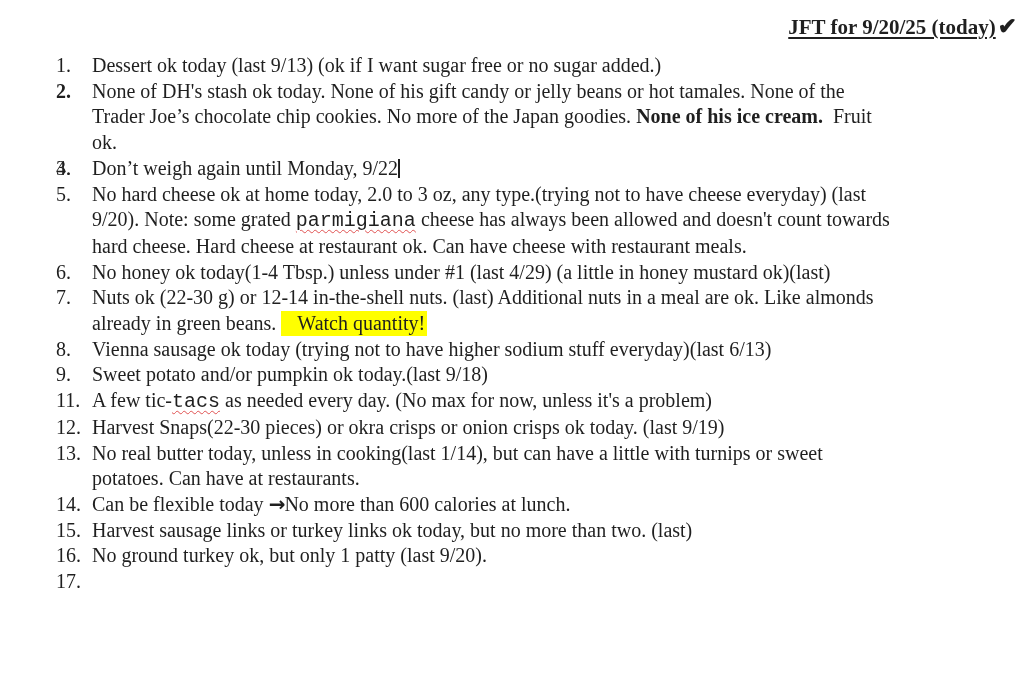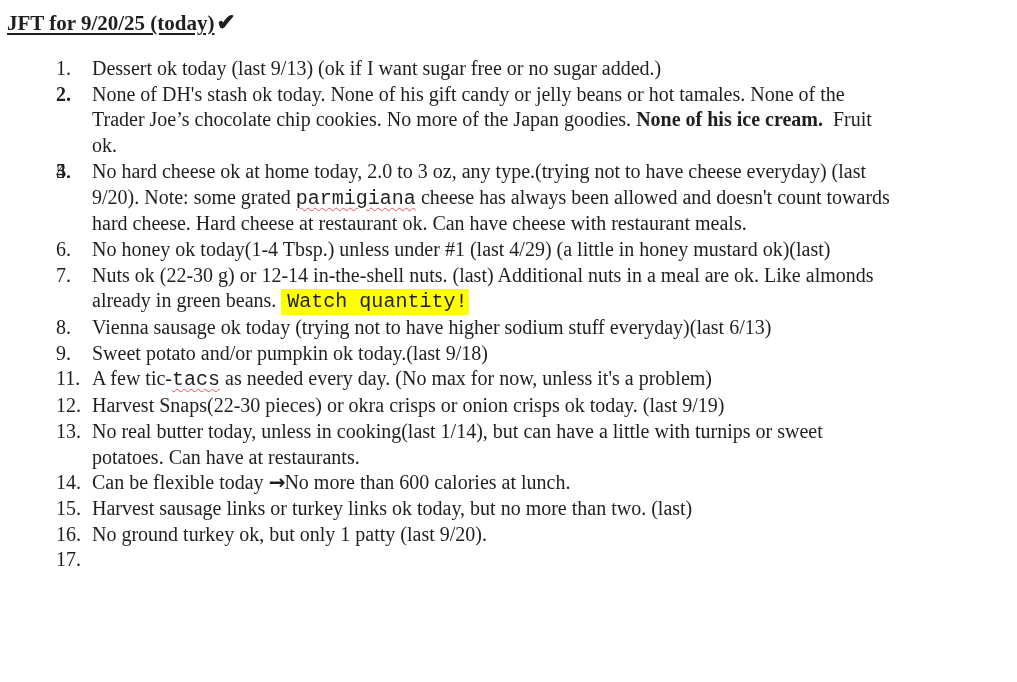--- a/index.html
+++ b/index.html
@@ -14,25 +14,26 @@
     width: 1017px;
     height: 682px;
     background: #ffffff;
     color: #1f1f1f;
     font-family: "Liberation Serif", "DejaVu Serif", serif;
     font-size: 20px;
     line-height: 25.7px;
     box-sizing: border-box;
   }
   .title {
-    margin: 9px 0 19px 7px;
+    margin: 9px 0 8px 7px;
     font-size: 21px;
     font-weight: bold;
-    line-height: 28px;
+    line-height: 35px;
     white-space: nowrap;
+    text-align: right;
   }
   .title .title-text {
     text-decoration: underline;
     text-decoration-thickness: 2px;
     text-underline-offset: 3px;
   }
   .title .title-check {
     font-size: 23px;
     margin-left: 2px;
     text-decoration: none;
@@ -53,22 +54,21 @@
     top: 0;
     width: 32px;
   }
   .num.bold { font-weight: bold; }
   .txt {
     white-space: pre-wrap;
   }
   .bold { font-weight: bold; }
   .hl {
     background: var(--hl, #ffff00);
-    padding: 1px 2px 2px 6px;
-    font-family: Liberation Mono, monospace;
+    padding: 1px 2px 2px 16px;
   }
   .sp {
     text-decoration-line: underline;
     text-decoration-style: wavy;
     text-decoration-color: var(--sq, #e05252);
     text-decoration-thickness: 1px;
     text-underline-offset: 3px;
     font-family: Liberation Mono, monospace;
   }
   .caret {
@@ -88,21 +88,21 @@
 <body>
 
 <div class="page">
   <h1 class="title"><span class="title-text">JFT for 9/20/25 (today)</span><span class="title-check">✔</span></h1>
   <div class="list">
       <div class="row"><span class="num">1.</span><span class="txt"><span>Dessert ok today (last 9/13) (ok if I want sugar free or no sugar added.)</span></span></div>
       <div class="row"><span class="num bold">2.</span><span class="txt"><span>None of DH's stash ok today. None of his gift candy or jelly beans or hot tamales. None of the
 Trader Joe’s chocolate chip cookies. No more of the Japan goodies. </span><span class="bold">None of his ice cream.</span><span>  Fruit
 ok.</span></span></div>
       <div class="row"><span class="num">3.</span></div>
-      <div class="row"><span class="num">4.</span></div>
+      <div class="row"><span class="num">4.</span><span class="txt"><span>Don’t weigh again until Monday, 9/22</span><span class="caret"></span></span></div>
       <div class="row"><span class="num">5.</span><span class="txt"><span>No hard cheese ok at home today, 2.0 to 3 oz, any type.(trying not to have cheese everyday) (last
 9/20). Note: some grated </span><span class="sp">parmigiana</span><span> cheese has always been allowed and doesn't count towards
 hard cheese. Hard cheese at restaurant ok. Can have cheese with restaurant meals.</span></span></div>
       <div class="row"><span class="num">6.</span><span class="txt"><span>No honey ok today(1-4 Tbsp.) unless under #1 (last 4/29) (a little in honey mustard ok)(last)</span></span></div>
       <div class="row"><span class="num">7.</span><span class="txt"><span>Nuts ok (22-30 g) or 12-14 in-the-shell nuts. (last) Additional nuts in a meal are ok. Like almonds
 already in green beans. </span><span class="hl">Watch quantity!</span></span></div>
       <div class="row"><span class="num">8.</span><span class="txt"><span>Vienna sausage ok today (trying not to have higher sodium stuff everyday)(last 6/13)</span></span></div>
       <div class="row"><span class="num">9.</span><span class="txt"><span>Sweet potato and/or pumpkin ok today.(last 9/18)</span></span></div>
       <div class="row"><span class="num">11.</span><span class="txt"><span>A few tic-</span><span class="sp">tacs</span><span> as needed every day. (No max for now, unless it's a problem)</span></span></div>
       <div class="row"><span class="num">12.</span><span class="txt"><span>Harvest Snaps(22-30 pieces) or okra crisps or onion crisps ok today. (last 9/19)</span></span></div>

